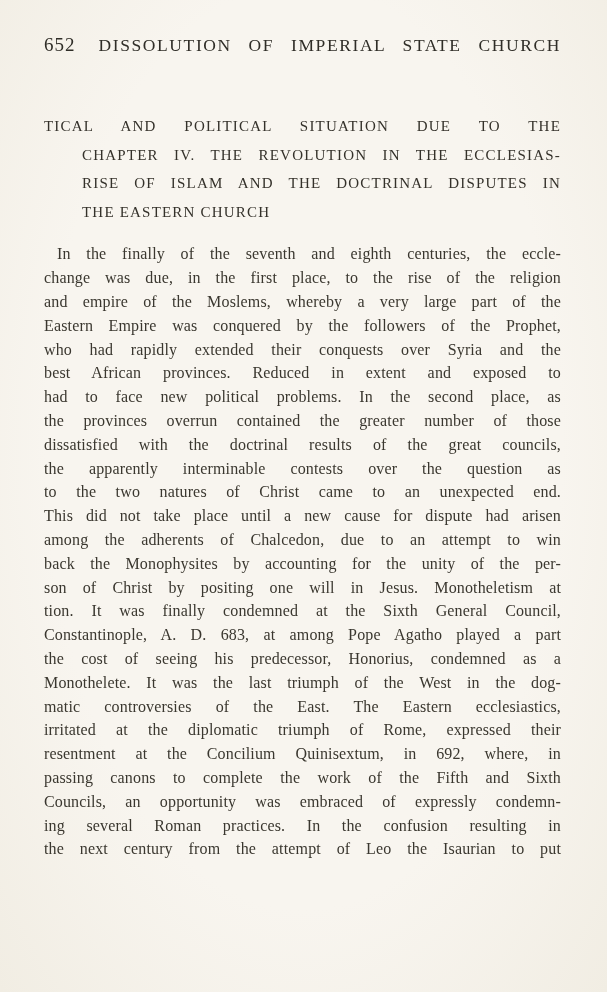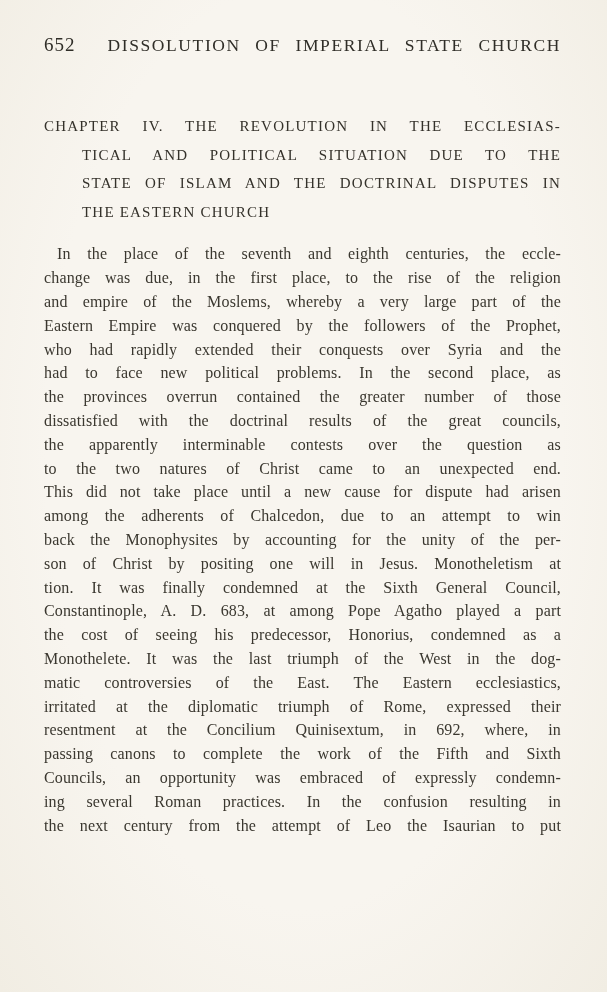--- a/index.html
+++ b/index.html
@@ -27,21 +27,21 @@
     align-items: baseline;
     color: #2f2d27;
   }
   .page-number {
     font-size: 19px;
     letter-spacing: 1px;
     flex: 0 0 auto;
   }
   .header-title {
     flex: 1 1 auto;
-    margin-left: 32px;
+    margin-left: 23px;
     font-size: 17.5px;
     letter-spacing: 1.6px;
     text-align: justify;
     text-align-last: justify;
     white-space: normal;
   }
   
   .chapter-heading {
     margin-top: 56px;
     color: #34312a;
@@ -79,32 +79,33 @@
 <body>
 
 <div class="page">
 
   <div class="running-header">
     <span class="page-number">652</span>
     <span class="header-title">DISSOLUTION OF IMPERIAL STATE CHURCH</span>
   </div>
 
   <div class="chapter-heading">
+      <div class="heading-line">TICAL AND POLITICAL SITUATION DUE TO THE</div>
       <div class="heading-line">CHAPTER IV. THE REVOLUTION IN THE ECCLESIAS-</div>
-      <div class="heading-line">TICAL AND POLITICAL SITUATION DUE TO THE</div>
-      <div class="heading-line">STATE OF ISLAM AND THE DOCTRINAL DISPUTES IN</div>
+      <div class="heading-line">RISE OF ISLAM AND THE DOCTRINAL DISPUTES IN</div>
       <div class="heading-line">THE EASTERN CHURCH</div>
     </div>
 
   <div class="body-text">
-      <div class="body-line">In the place of the seventh and eighth centuries, the eccle-</div>
+      <div class="body-line">In the finally of the seventh and eighth centuries, the eccle-</div>
       <div class="body-line">change was due, in the first place, to the rise of the religion</div>
       <div class="body-line">and empire of the Moslems, whereby a very large part of the</div>
       <div class="body-line">Eastern Empire was conquered by the followers of the Prophet,</div>
       <div class="body-line">who had rapidly extended their conquests over Syria and the</div>
+      <div class="body-line">best African provinces. Reduced in extent and exposed to</div>
       <div class="body-line">had to face new political problems. In the second place, as</div>
       <div class="body-line">the provinces overrun contained the greater number of those</div>
       <div class="body-line">dissatisfied with the doctrinal results of the great councils,</div>
       <div class="body-line">the apparently interminable contests over the question as</div>
       <div class="body-line">to the two natures of Christ came to an unexpected end.</div>
       <div class="body-line">This did not take place until a new cause for dispute had arisen</div>
       <div class="body-line">among the adherents of Chalcedon, due to an attempt to win</div>
       <div class="body-line">back the Monophysites by accounting for the unity of the per-</div>
       <div class="body-line">son of Christ by positing one will in Jesus. Monotheletism at</div>
       <div class="body-line">tion. It was finally condemned at the Sixth General Council,</div>

